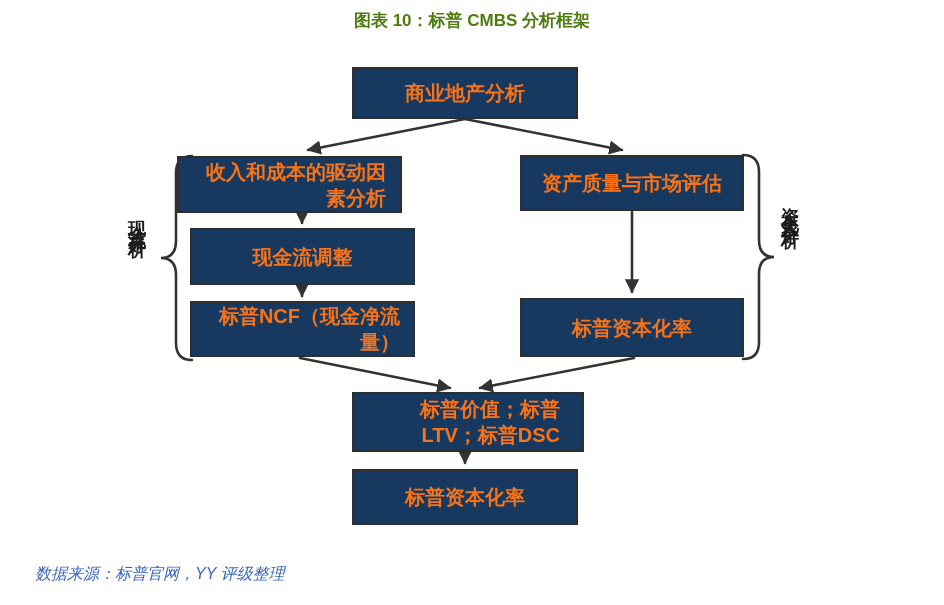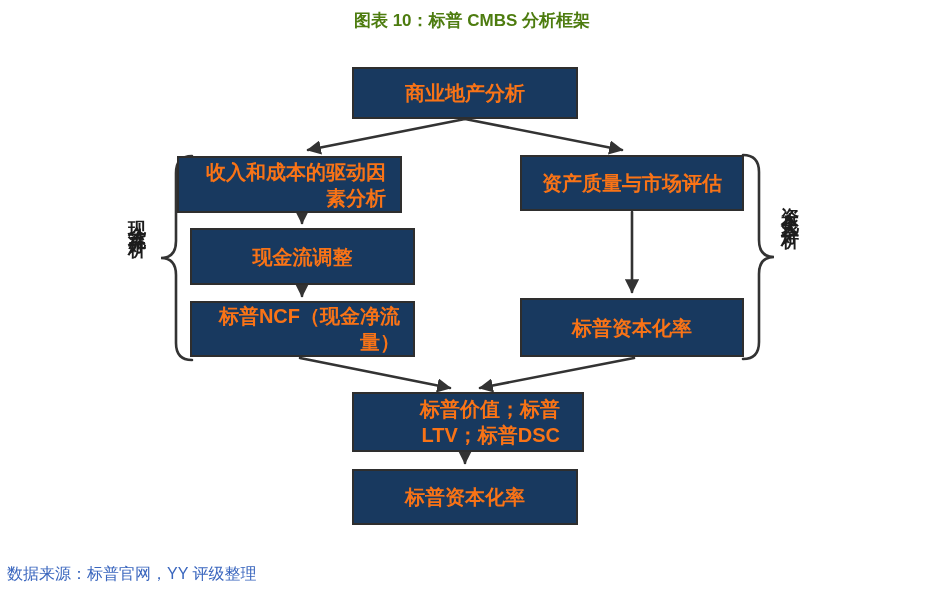--- a/index.html
+++ b/index.html
@@ -56,24 +56,25 @@
     font-size: 18px;
     font-weight: bold;
     color: #1c1c1c;
     letter-spacing: 5px;
     line-height: 1;
   }
   .vlabel-left  { left: 128px; top: 206px; }
   .vlabel-right { left: 781px; top: 192px; }
   .source {
     position: absolute;
-    left: 7px;
+    left: 35px;
     top: 564px;
     font-size: 16px;
     color: #3A66BE;
+    font-style: italic;
   }
 </style>
 </head>
 <body>
 
 <div class="figure">
 
   <div class="title">图表 10：标普 CMBS 分析框架</div>
 
   <svg class="connectors" viewBox="0 0 944 605" xmlns="http://www.w3.org/2000/svg">

